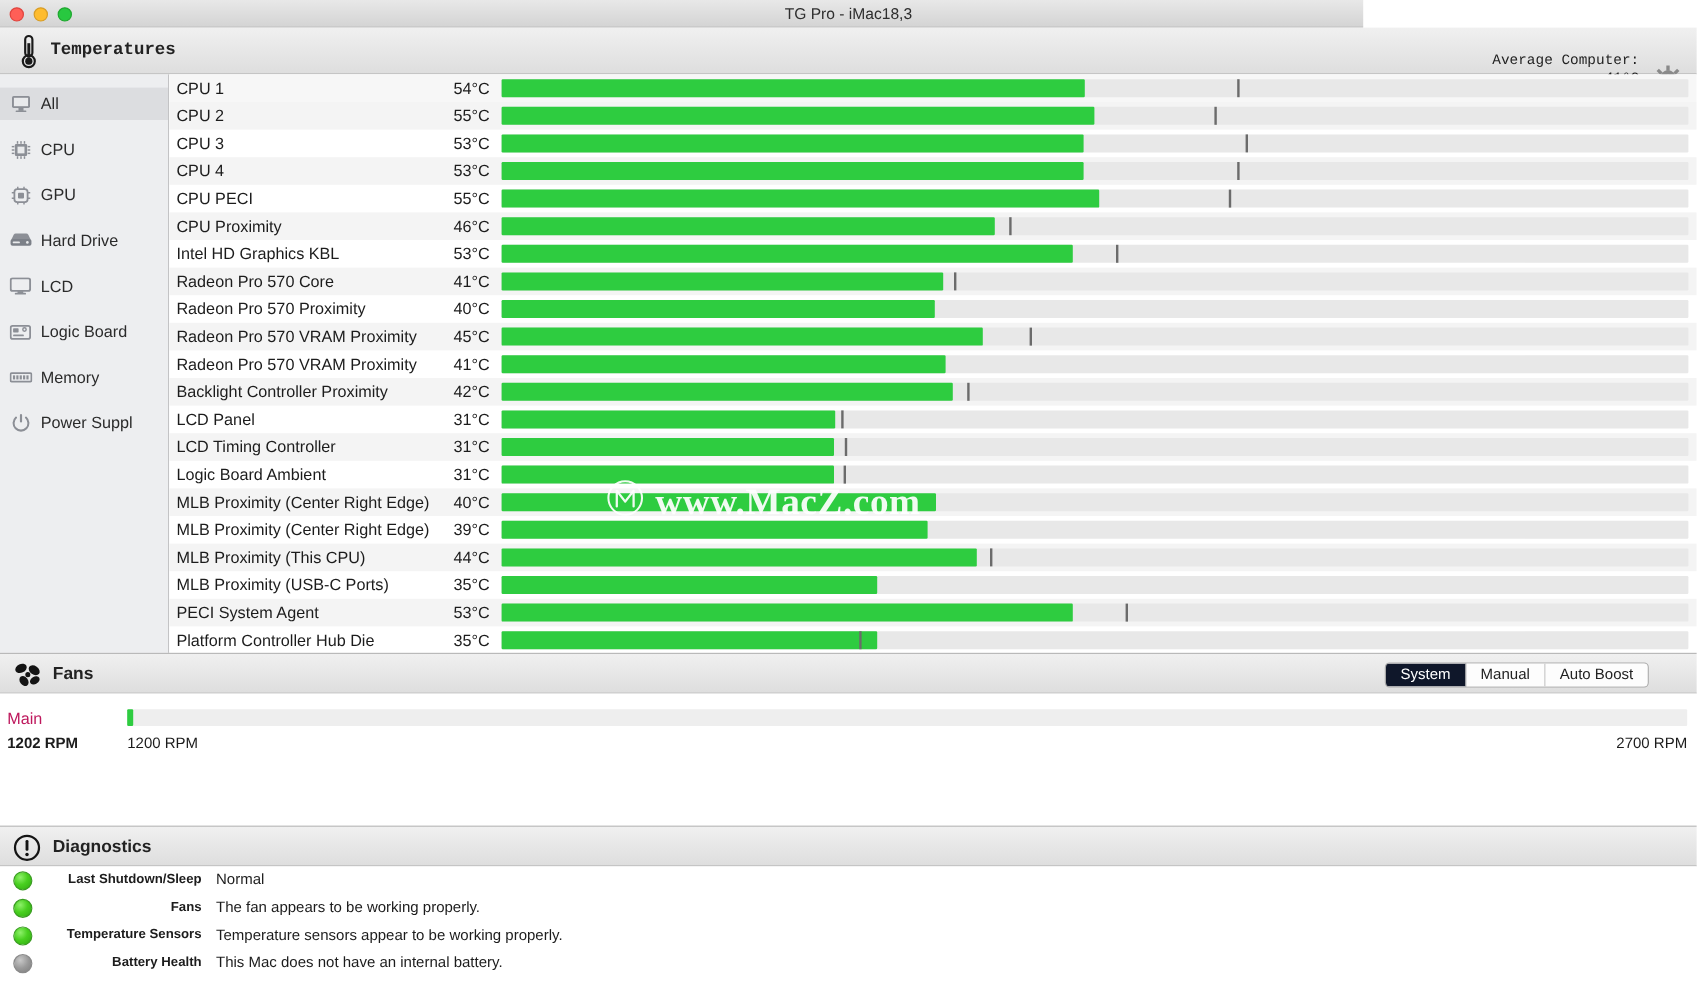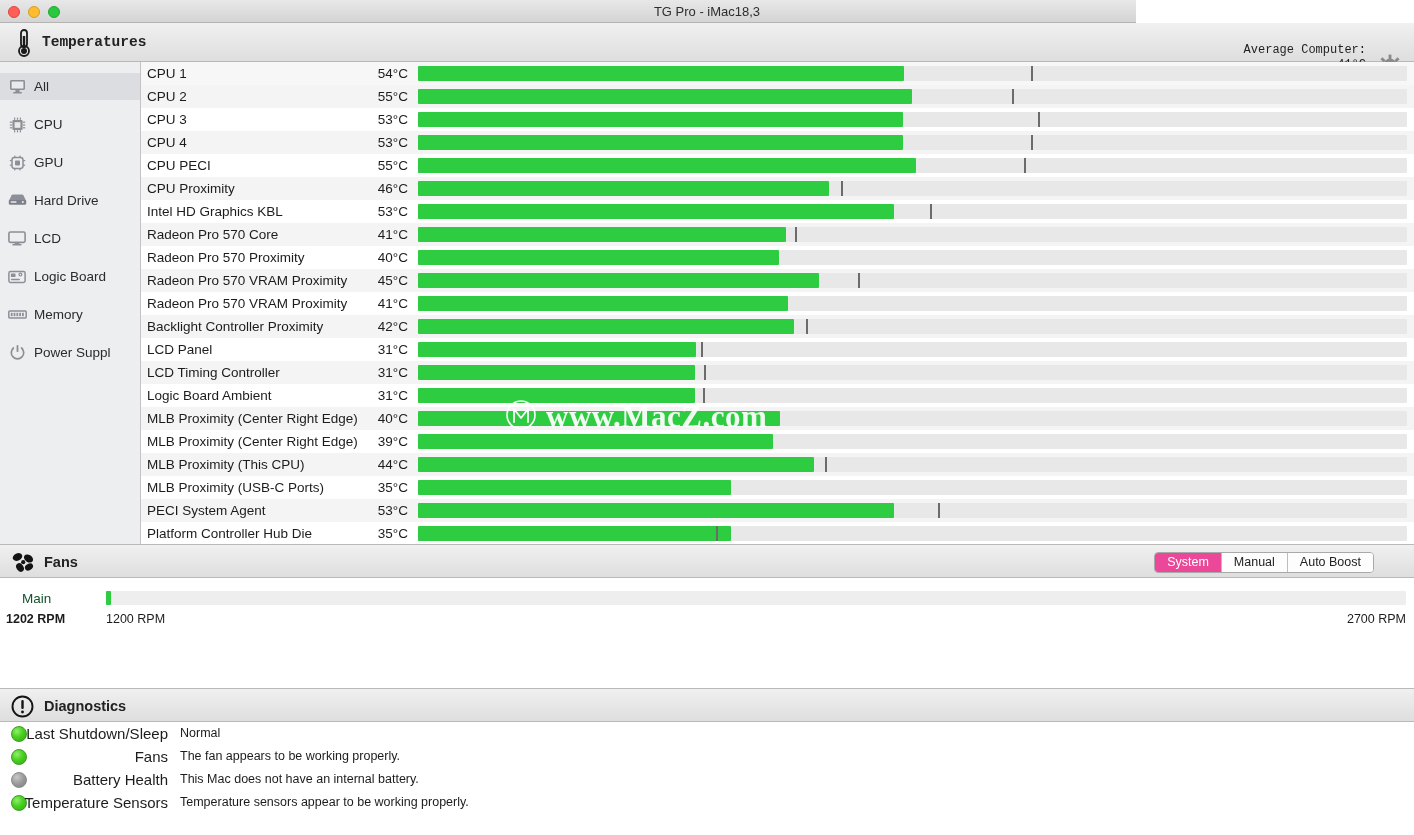--- a/index.html
+++ b/index.html
@@ -116,29 +116,29 @@
     position: absolute; right: 40px; top: 7px; height: 21px;
     display: flex; border: 1px solid #a9a9a9; border-radius: 4px;
     overflow: hidden; background: #fff;
   }
   .seg-btn {
     padding: 0 12px; height: 19px; line-height: 19px;
     font-size: 12.5px; color: #222; background: #fdfdfd;
     border-right: 1px solid #bdbdbd; cursor: default; white-space: nowrap;
   }
   .seg-btn:last-child { border-right: none; }
-  .seg-btn.active { background: #ec4899; color: #fff; }
+  .seg-btn.active { background: #0f172a; color: #fff; }
 
   .fans-body {
     position: absolute; left: 0; top: 578px; width: 1414px; height: 100px;
     background: #fff;
   }
   .fan-name {
-    position: absolute; left: 22px; top: 13px;
-    font-size: 13.5px; color: #14532d;
+    position: absolute; left: 6px; top: 13px;
+    font-size: 13.5px; color: #be185d;
   }
   .fan-rpm {
     position: absolute; left: 6px; top: 34px;
     font-size: 12.5px; font-weight: bold; color: #1c1c1c;
   }
   .fan-track {
     position: absolute; left: 106px; top: 13px;
     width: 1300px; height: 14px; background: #eeeeee;
     border-radius: 1px;
   }
@@ -179,21 +179,21 @@
     background: radial-gradient(circle at 35% 30%, #8ef06a 0%, #49d020 45%, #2faa10 100%);
     border: 1px solid #3a9c22;
   }
   .led.off {
     background: radial-gradient(circle at 35% 30%, #c8c8c8 0%, #9a9a9a 50%, #7d7d7d 100%);
     border: 1px solid #8a8a8a;
   }
   .diag-label {
     position: absolute; left: 0; top: 0; width: 168px;
     height: 23px; line-height: 23px; text-align: right;
-    font-size: 15px; font-weight: normal; color: #1c1c1c;
+    font-size: 11px; font-weight: bold; color: #1c1c1c;
   }
   .diag-text {
     position: absolute; left: 180px; top: 0;
     height: 23px; line-height: 23px;
     font-size: 12.5px; color: #1c1c1c;
   }
 
   
   .watermark {
     position: absolute; left: 505px; top: 399px;
@@ -595,24 +595,24 @@
         <span class="led ok"></span>
         <span class="diag-label">Last Shutdown/Sleep</span>
         <span class="diag-text">Normal</span>
       </div>
       <div class="diag-row">
         <span class="led ok"></span>
         <span class="diag-label">Fans</span>
         <span class="diag-text">The fan appears to be working properly.</span>
       </div>
       <div class="diag-row">
+        <span class="led ok"></span>
+        <span class="diag-label">Temperature Sensors</span>
+        <span class="diag-text">Temperature sensors appear to be working properly.</span>
+      </div>
+      <div class="diag-row">
         <span class="led off"></span>
         <span class="diag-label">Battery Health</span>
         <span class="diag-text">This Mac does not have an internal battery.</span>
       </div>
-      <div class="diag-row">
-        <span class="led ok"></span>
-        <span class="diag-label">Temperature Sensors</span>
-        <span class="diag-text">Temperature sensors appear to be working properly.</span>
-      </div>
     </div>
 
 </div>
 
 </body></html>

